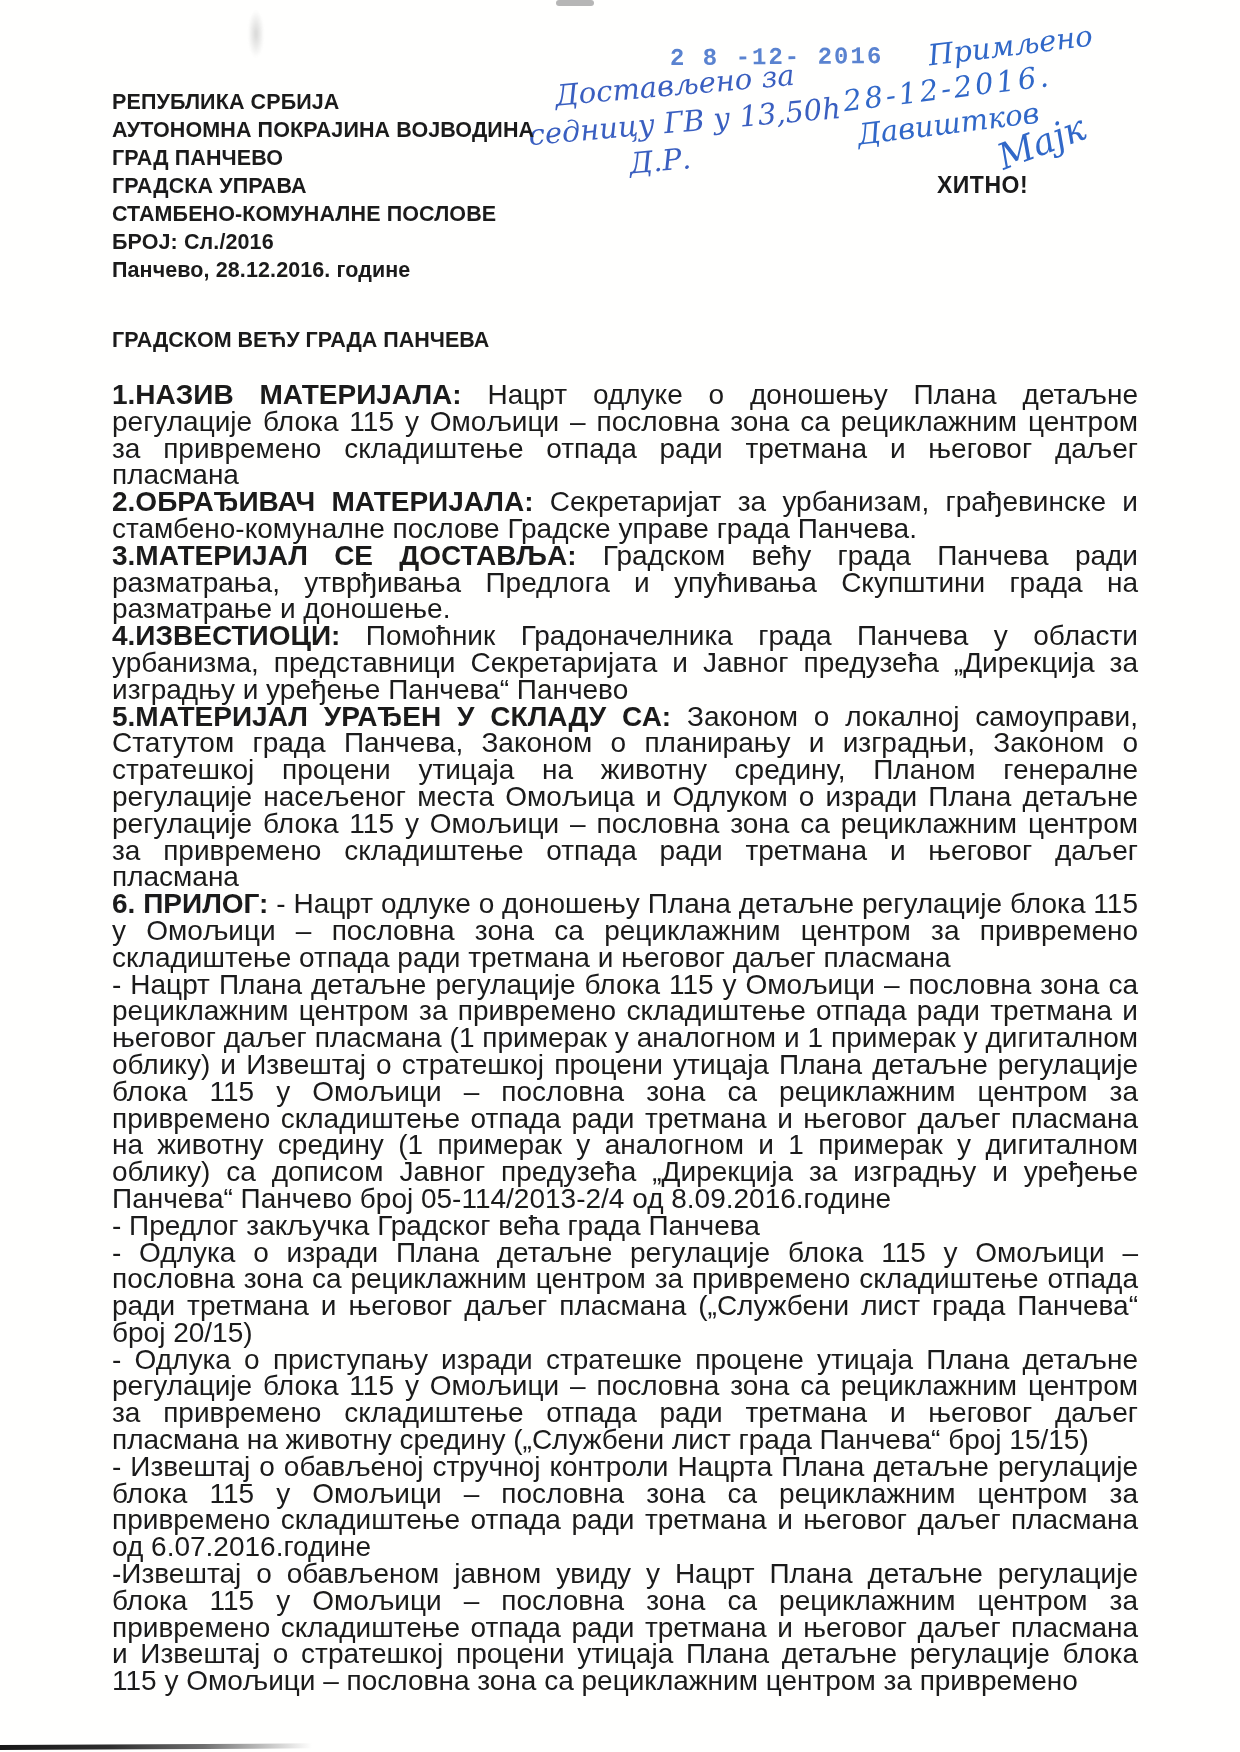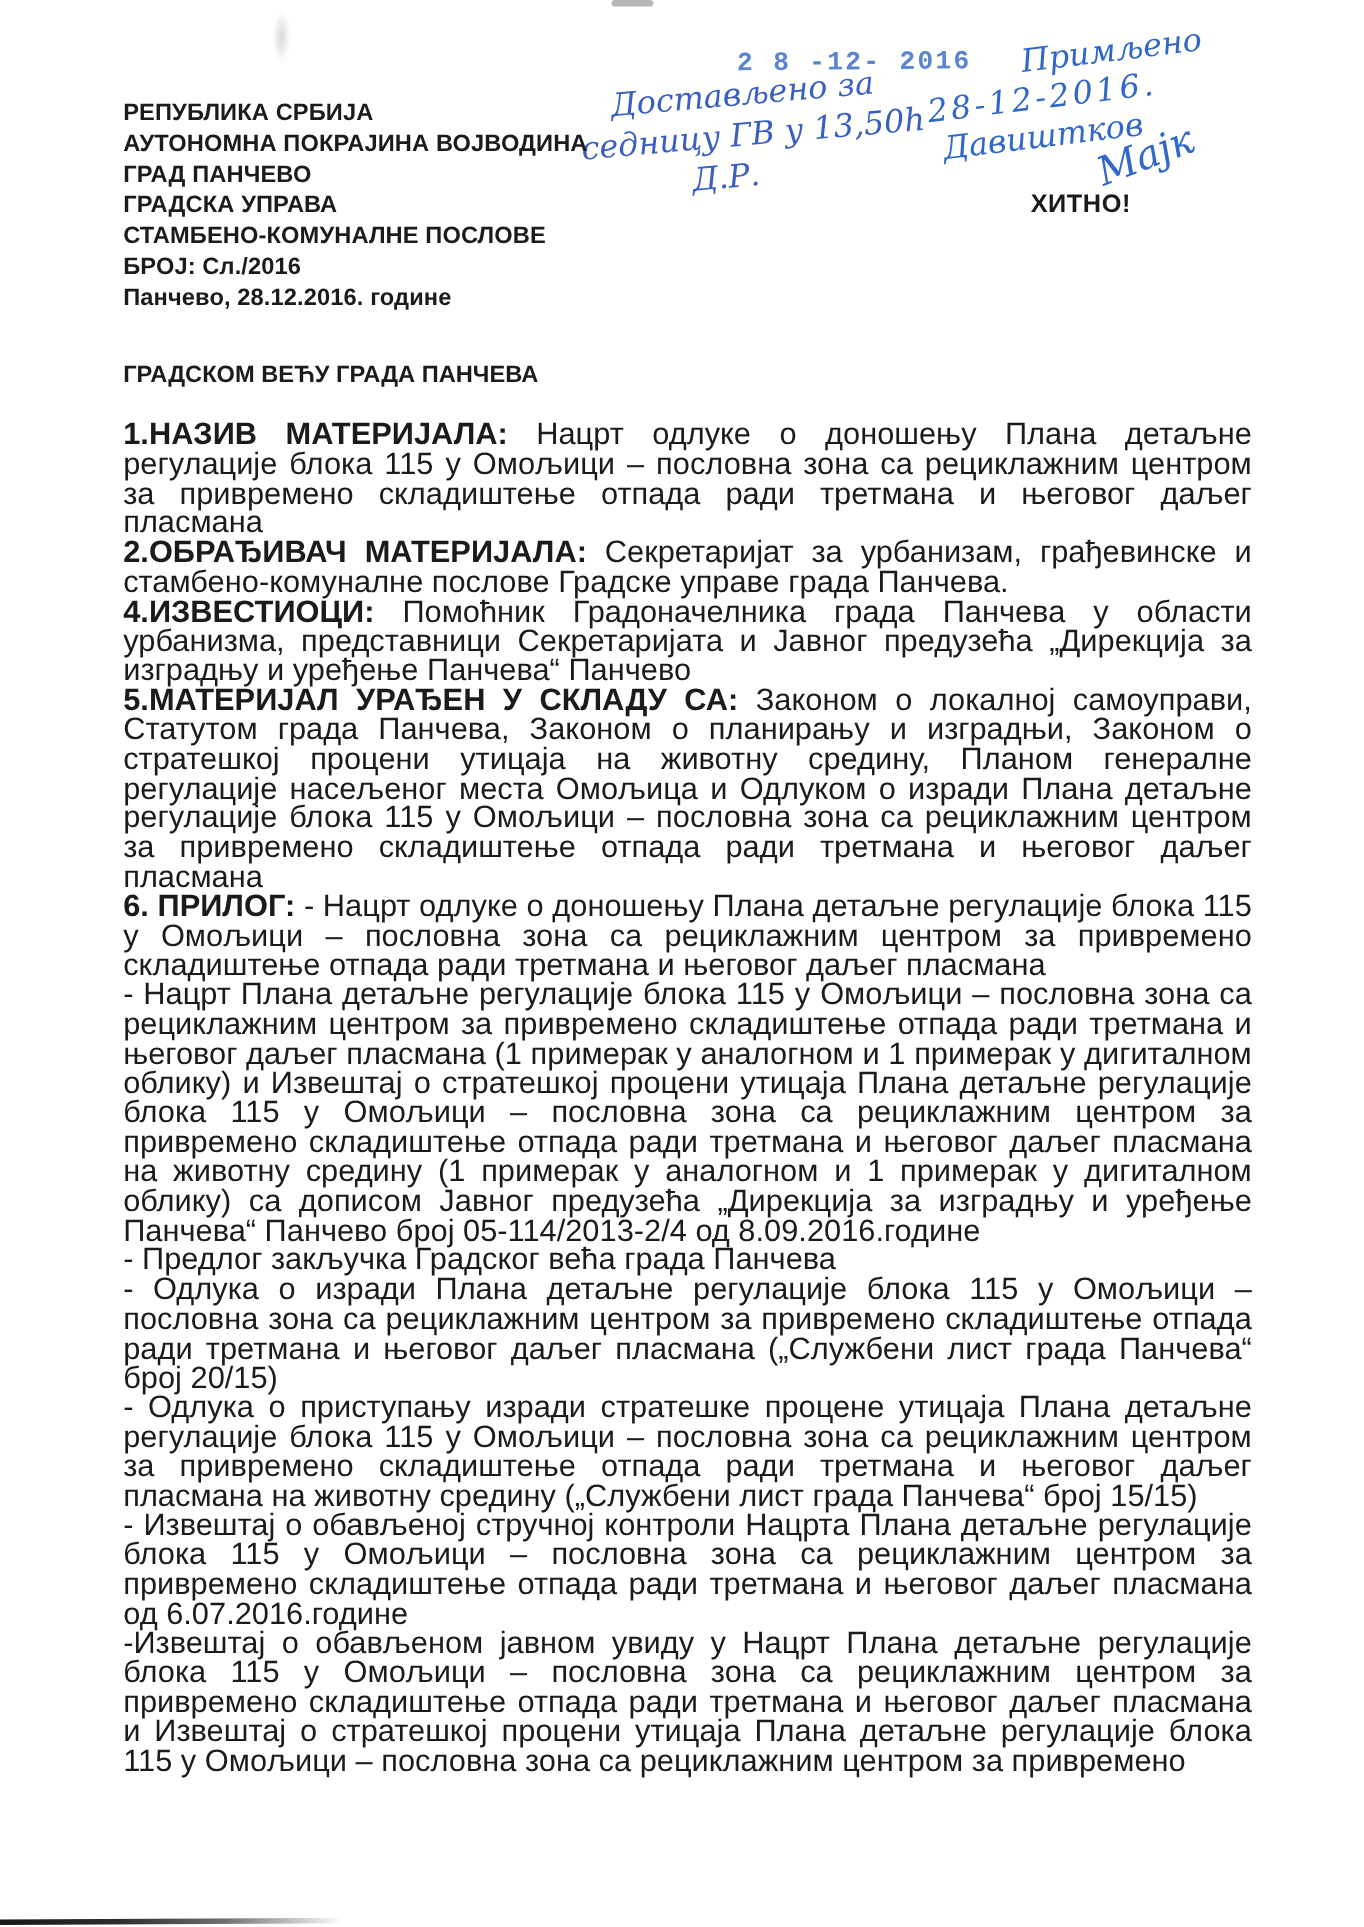--- a/index.html
+++ b/index.html
@@ -155,20 +155,21 @@
       <div class="hdr-line">СТАМБЕНО-КОМУНАЛНЕ ПОСЛОВЕ</div>
       <div class="hdr-line">БРОЈ: Сл./2016</div>
       <div class="hdr-line">Панчево, 28.12.2016. године</div>
     </div>
 
     <div class="addressee">ГРАДСКОМ ВЕЋУ ГРАДА ПАНЧЕВА</div>
 
     <div class="body-text">
       <p><b>1.НАЗИВ МАТЕРИЈАЛА:</b> <span>Нацрт одлуке о доношењу Плана детаљне регулације блока 115 у Омољици – пословна зона са рециклажним центром за привремено складиштење отпада ради третмана и његовог даљег пласмана</span></p>
       <p><b>2.ОБРАЂИВАЧ МАТЕРИЈАЛА:</b> <span>Секретаријат за урбанизам, грађевинске и стамбено-комуналне послове Градске управе града Панчева.</span></p>
+      <p><b>3.МАТЕРИЈАЛ СЕ ДОСТАВЉА:</b> <span>Градском већу града Панчева ради разматрања, утврђивања Предлога и упућивања Скупштини града на разматрање и доношење.</span></p>
       <p><b>4.ИЗВЕСТИОЦИ:</b> <span>Помоћник Градоначелника града Панчева у области урбанизма, представници Секретаријата и Јавног предузећа „Дирекција за изградњу и уређење Панчева“ Панчево</span></p>
       <p><b>5.МАТЕРИЈАЛ УРАЂЕН У СКЛАДУ СА:</b> <span>Законом о локалној самоуправи, Статутом града Панчева, Законом о планирању и изградњи, Законом о стратешкој процени утицаја на животну средину, Планом генералне регулације насељеног места Омољица и Одлуком о изради Плана детаљне регулације блока 115 у Омољици – пословна зона са рециклажним центром за привремено складиштење отпада ради третмана и његовог даљег пласмана</span></p>
       <p><b>6. ПРИЛОГ:</b> <span>- Нацрт одлуке о доношењу Плана детаљне регулације блока 115 у Омољици – пословна зона са рециклажним центром за привремено складиштење отпада ради третмана и његовог даљег пласмана</span></p>
       <p>- Нацрт Плана детаљне регулације блока 115 у Омољици – пословна зона са рециклажним центром за привремено складиштење отпада ради третмана и његовог даљег пласмана (1 примерак у аналогном и 1 примерак у дигиталном облику) и Извештај о стратешкој процени утицаја Плана детаљне регулације блока 115 у Омољици – пословна зона са рециклажним центром за привремено складиштење отпада ради третмана и његовог даљег пласмана на животну средину (1 примерак у аналогном и 1 примерак у дигиталном облику) са дописом Јавног предузећа „Дирекција за изградњу и уређење Панчева“ Панчево број 05-114/2013-2/4 од 8.09.2016.године</p>
       <p>- Предлог закључка Градског већа града Панчева</p>
       <p>- Одлука о изради Плана детаљне регулације блока 115 у Омољици – пословна зона са рециклажним центром за привремено складиштење отпада ради третмана и његовог даљег пласмана („Службени лист града Панчева“ број 20/15)</p>
       <p>- Одлука о приступању изради стратешке процене утицаја Плана детаљне регулације блока 115 у Омољици – пословна зона са рециклажним центром за привремено складиштење отпада ради третмана и његовог даљег пласмана на животну средину („Службени лист града Панчева“ број 15/15)</p>
       <p>- Извештај о обављеној стручној контроли Нацрта Плана детаљне регулације блока 115 у Омољици – пословна зона са рециклажним центром за привремено складиштење отпада ради третмана и његовог даљег пласмана од 6.07.2016.године</p>
       <p>-Извештај о обављеном јавном увиду у Нацрт Плана детаљне регулације блока 115 у Омољици – пословна зона са рециклажним центром за привремено складиштење отпада ради третмана и његовог даљег пласмана и Извештај о стратешкој процени утицаја Плана детаљне регулације блока 115 у Омољици – пословна зона са рециклажним центром за привремено</p>
     </div>

